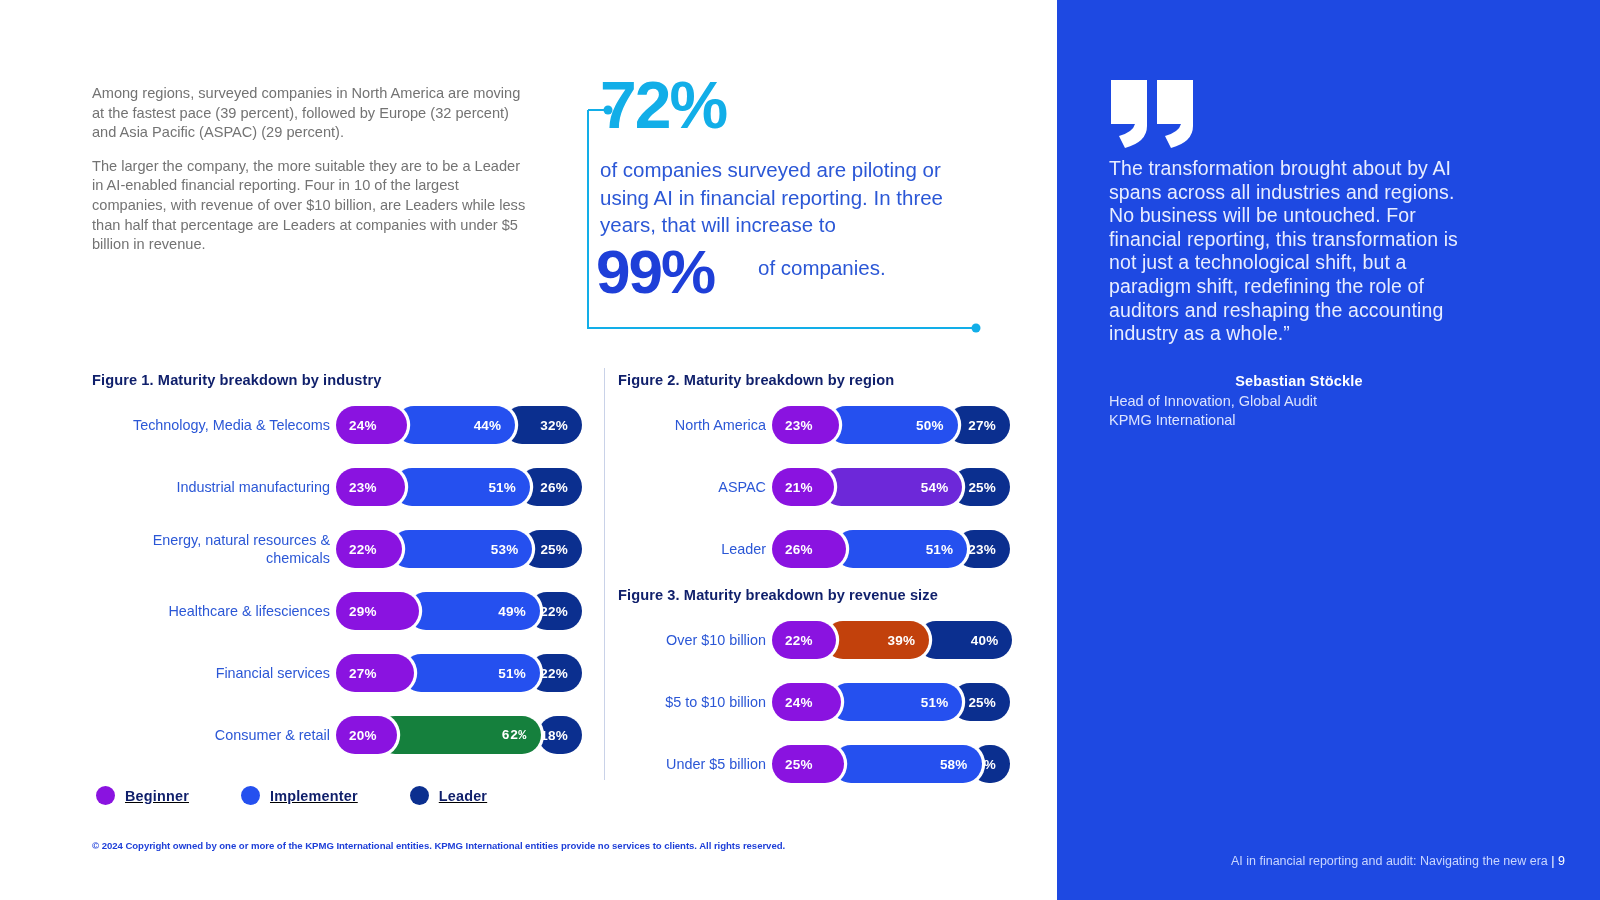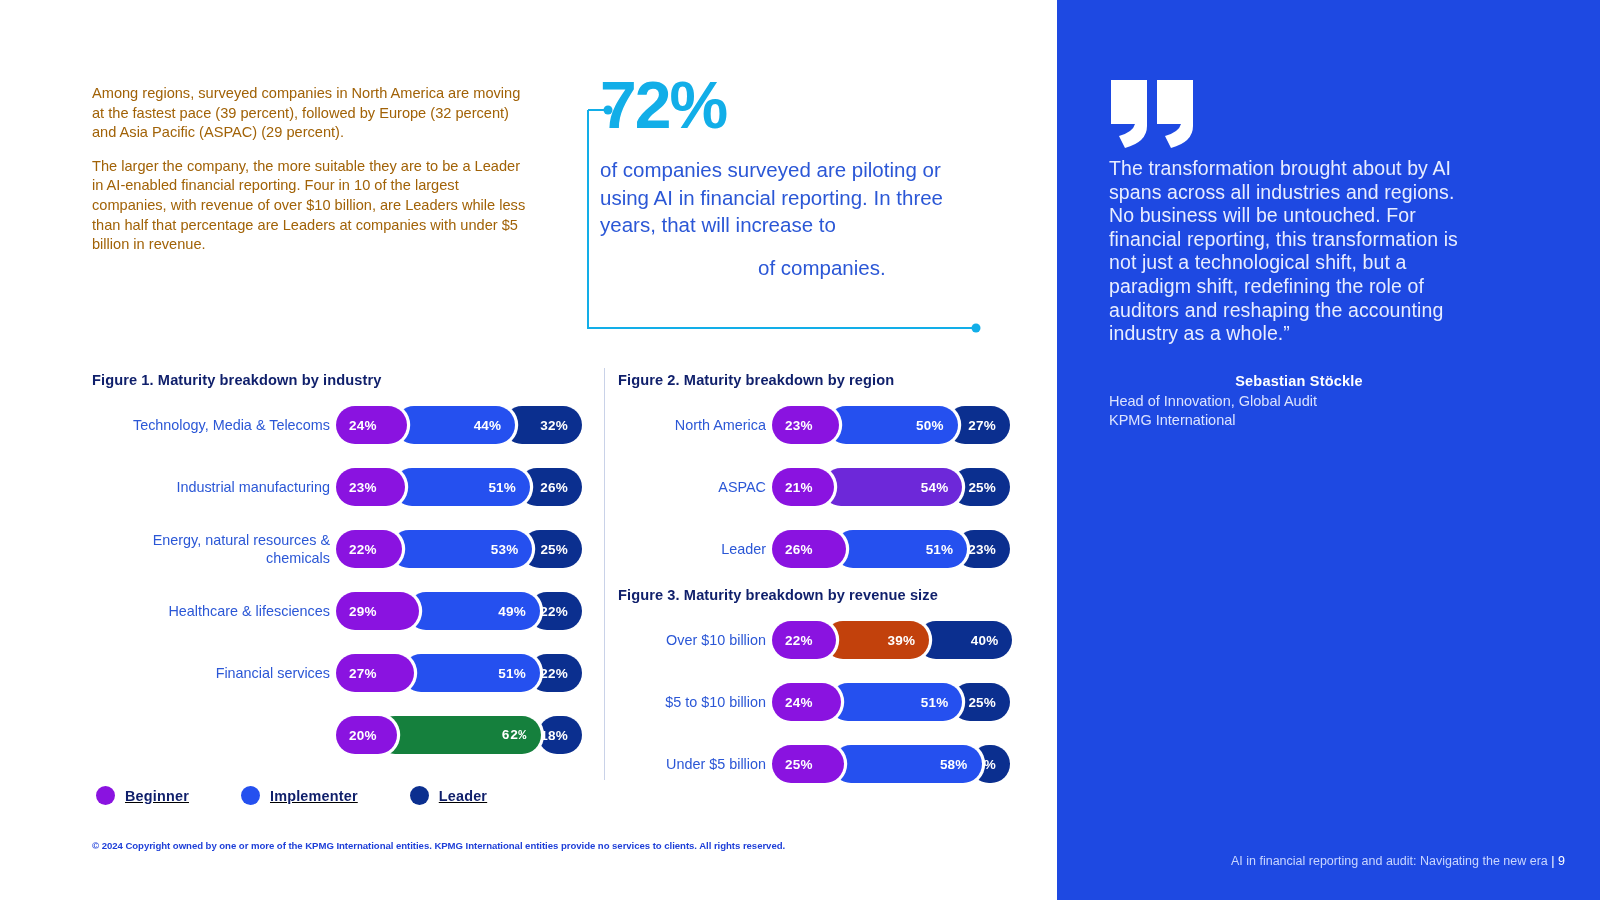--- a/index.html
+++ b/index.html
@@ -36,21 +36,21 @@
   }
   .panel-footer {
     position: absolute; right: 35px; bottom: 32px;
     color: #c9d6ff; font-size: 12.5px; white-space: nowrap;
   }
   .panel-footer .pg { color:#ffffff; }
 
   
   .intro {
     position: absolute; left: 92px; top: 84px; width: 436px;
-    color: #a16207; font-size: 14.6px; line-height: 19.6px;
+    color: #737373; font-size: 14.6px; line-height: 19.6px;
   }
   .intro p + p { margin-top: 14px; }
 
   
   .callout { position: absolute; left: 568px; top: 76px; width: 420px; height: 262px; }
   .callout .bracket { position:absolute; left:0; top:0; width:420px; height:262px; }
   .big72 {
     position: absolute; left: 32px; top: -4px;
     color: #12aee8; font-size: 66px; font-weight: 800; letter-spacing: -2px;
     line-height: 66px;
@@ -141,20 +141,21 @@
 
   <div class="callout">
     <svg class="bracket" viewBox="0 0 420 262">
       <polyline points="20,34 20,252 408,252" fill="none" stroke="#12aee8" stroke-width="2"></polyline>
       <line x1="20" y1="34" x2="36" y2="34" stroke="#12aee8" stroke-width="2"></line>
       <circle cx="40" cy="34" r="4.5" fill="#12aee8"></circle>
       <circle cx="408" cy="252" r="4.5" fill="#12aee8"></circle>
     </svg>
     <div class="big72">72%</div>
     <div class="callout-body">of companies surveyed are piloting or using AI in financial reporting. In three years, that will increase to</div>
+    <div class="big99">99%</div>
     <div class="of-companies">of companies.</div>
   </div>
 
   <div class="fig-title" id="fig1-title">Figure 1. Maturity breakdown by industry</div>
   <div class="fig-title" id="fig2-title">Figure 2. Maturity breakdown by region</div>
   <div class="fig-title" id="fig3-title">Figure 3. Maturity breakdown by revenue size</div>
   <div class="divider"></div>
 
   <div class="chart" id="fig1">
       <div class="row">
@@ -191,20 +192,21 @@
       </div>
       <div class="row">
         <div class="cat">Financial services</div>
         <div class="bar">
           <div class="seg beginner" style="left: 0px; width: 78.42px; background: rgb(138, 19, 224);">27%</div>
           <div class="seg implementer" style="left: 66.42px; width: 137.46px; background: rgb(37, 80, 239);">51%</div>
           <div class="seg leader" style="left: 191.88px; width: 54.12px; background: rgb(11, 47, 143);">22%</div>
         </div>
       </div>
       <div class="row">
+        <div class="cat">Consumer &amp; retail</div>
         <div class="bar">
           <div class="seg beginner" style="left: 0px; width: 61.2px; background: rgb(138, 19, 224);">20%</div>
           <div class="seg implementer" style="left: 40px; width: 164.52px; background: #15803d; font-family: Liberation Mono, monospace;">62%</div>
           <div class="seg leader" style="left: 201.72px; width: 44.28px; background: rgb(11, 47, 143);">18%</div>
         </div>
       </div>
     </div>
   <div class="chart" id="fig2">
       <div class="row">
         <div class="cat">North America</div>

